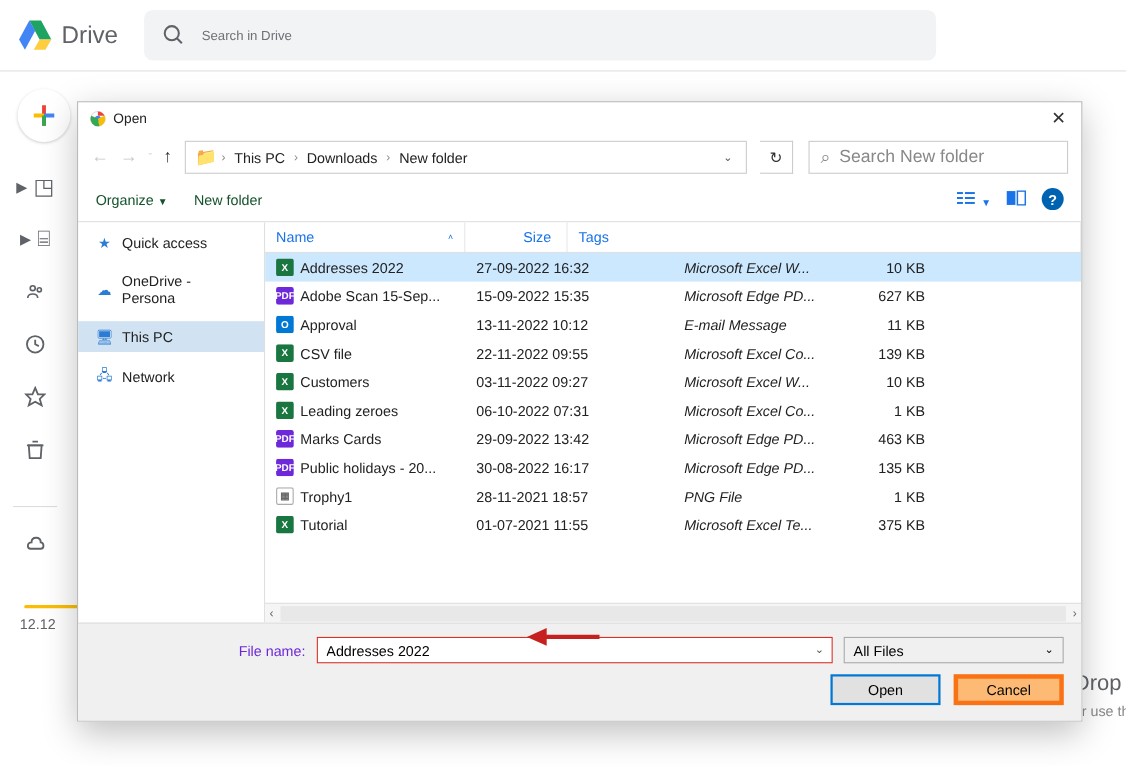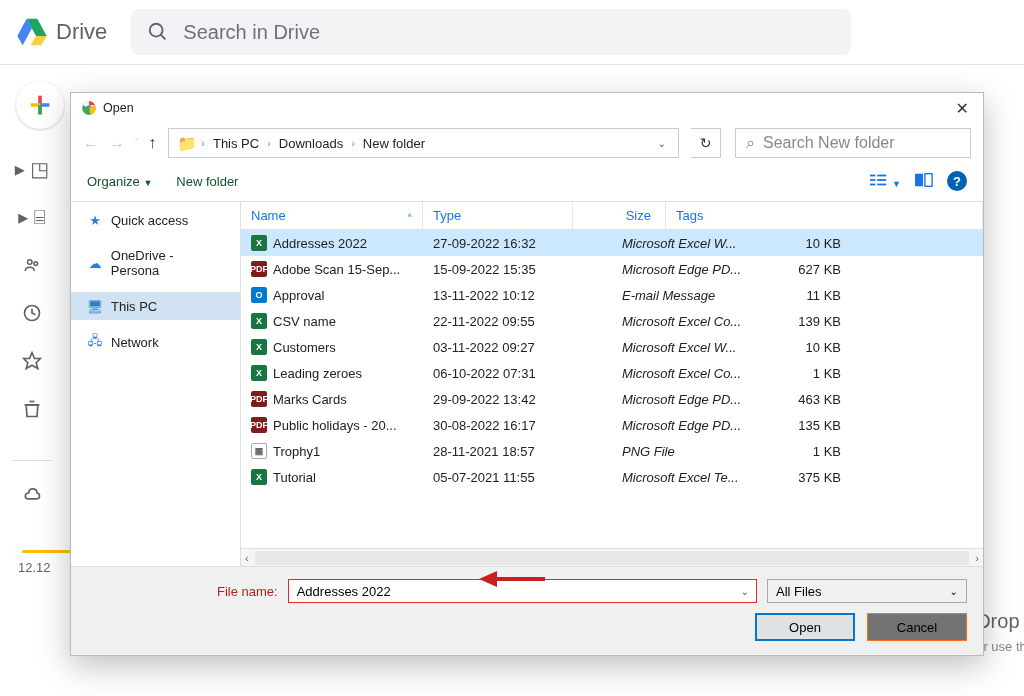--- a/index.html
+++ b/index.html
@@ -4,21 +4,21 @@
   <style>
     * { margin: 0; padding: 0; box-sizing: border-box; font-family: 'Segoe UI', Arial, sans-serif; }
     body { background: #fff; width: 1024px; height: 696px; overflow: hidden; position: relative; }
 
     
     .drive-bg { display: flex; flex-direction: column; height: 100%; }
     .drive-header { display: flex; align-items: center; height: 64px; padding: 8px 16px; gap: 24px; }
     .drive-logo { display: flex; align-items: center; gap: 8px; text-align: center; }
     .drive-logo-text { font-size: 22px; color: #5f6368; }
     .drive-search { flex: 1; max-width: 720px; height: 46px; background: #f1f3f4; border-radius: 8px; display: flex; align-items: center; padding: 0 16px; gap: 14px; color: #5f6368; }
-    .drive-search-text { font-size: 20px; color: #6e7175; }
+    .drive-search-text { font-size: 12px; color: #6e7175; }
     .drive-body { display: flex; border-top: 1px solid #e0e0e0; flex: 1; }
     .drive-new-btn { margin: 16px; width: 48px; height: 48px; border-radius: 24px; box-shadow: 0 1px 3px rgba(0,0,0,0.2); display: flex; align-items: center; justify-content: center; background: #fff; }
     .drive-sidebar { width: 64px; display: flex; flex-direction: column; }
     .drive-side-icons { display: flex; flex-direction: column; align-items: center; gap: 16px; margin-top: 8px; color: #5f6368; font-size: 20px; }
     .side-icon { width: 44px; height: 32px; display:flex; align-items:center; justify-content:center; }
     .drive-storage { position: absolute; left: 22px; top: 550px; width: 50px; height: 3px; background: #fbbc04; border-radius: 2px; }
     .drive-storage-label { position:absolute; left: 18px; top: 560px; color:#5f6368; font-size:13px; }
     .drive-dropzone { position: absolute; right: -10px; top: 610px; color: #5f6368; font-size: 20px; }
 
     
@@ -62,34 +62,34 @@
     .file-list { flex: 1; overflow: hidden; }
     .file-row { display: flex; height: 26px; font-size: 13px; color: #222; align-items: center; }
     .file-row.selected { background: #cce8ff; }
     .fc { padding: 0 10px; overflow: hidden; white-space: nowrap; text-overflow: ellipsis; }
     .fc.name { width: 182px; display: flex; align-items: center; gap: 6px; }
     .fc.date { width: 189px; }
     .fc.type { width: 150px; font-style: italic; }
     .fc.size { width: 93px; text-align: right; padding-right: 14px; }
     .file-icon { width: 16px; height: 16px; display: inline-flex; align-items: center; justify-content: center; border-radius: 2px; font-size: 9px; color: #fff; font-weight: bold; flex-shrink: 0; }
     .xls { background: #1a7641; }
-    .pdf { background: #7f1d1d; }
+    .pdf { background: #6d28d9; }
     .msg { background: #0078d4; }
     .png { background: #fff; border: 1px solid #aaa; color: #666; }
 
     .hscroll { height: 18px; border-top: 1px solid #e0e0e0; background: #f5f5f5; display: flex; align-items: center; padding: 0 4px; }
     .hscroll-track { flex:1; height: 14px; background: #e8e8e8; margin: 0 6px; position:relative; }
 
     .dialog-bottom { background: #f0f0f0; padding: 12px 16px 14px 16px; border-top: 1px solid #ddd; }
     .filename-row { display: flex; align-items: center; gap: 10px; margin-bottom: 10px; }
-    .filename-label { font-size: 13px; color: #b91c1c; margin-left: 130px; }
+    .filename-label { font-size: 13px; color: #6d28d9; margin-left: 130px; }
     .filename-input { flex: 1; height: 24px; border: 1.5px solid #d93025; padding: 0 8px; font-size: 13px; background: #fff; }
     .filetype-select { width: 200px; height: 24px; border: 1px solid #aaa; background: #f0f0f0; font-size: 13px; padding: 0 8px; display:flex; align-items:center; justify-content:space-between; }
     .button-row { display: flex; justify-content: flex-end; gap: 12px; }
-    .dlg-btn { width: 100px; height: 28px; border: 1px solid #f97316; background: #737373; font-size: 13px; cursor: pointer; }
+    .dlg-btn { width: 100px; height: 28px; border: 4px solid #f97316; background: #fdba74; font-size: 13px; cursor: pointer; }
     .dlg-btn.primary { border: 2px solid #0078d4; background: #e1e1e1; }
 
     .red-arrow { position: absolute; left: 408px; bottom: 64px; pointer-events: none; }
   </style>
 </head>
 <body>
 
 <div class="drive-bg">
   <div class="drive-header">
     <div class="drive-logo">
@@ -248,21 +248,20 @@
         <span>Network</span>
       </div>
     </div>
 
     <div class="file-area">
       <div class="file-headers">
         <div class="fh name">
             <span>Name</span> 
             <span class="sort-caret" style="margin-left:auto">˄</span>
           </div>
-        <div class="fh type">Type</div>
         <div class="fh size">Size</div>
         <div class="fh tags">Tags</div>
       </div>
       <div class="file-list" id="file-list">
           <div class="file-row selected">
             <div class="fc name">
               <span class="file-icon xls">X</span>
               <span>Addresses 2022</span>
             </div>
             <div class="fc date">27-09-2022 16:32</div>
@@ -283,21 +282,21 @@
               <span class="file-icon msg">O</span>
               <span>Approval</span>
             </div>
             <div class="fc date">13-11-2022 10:12</div>
             <div class="fc type">E-mail Message</div>
             <div class="fc size">11 KB</div>
           </div>
           <div class="file-row">
             <div class="fc name">
               <span class="file-icon xls">X</span>
-              <span>CSV name</span>
+              <span>CSV file</span>
             </div>
             <div class="fc date">22-11-2022 09:55</div>
             <div class="fc type">Microsoft Excel Co...</div>
             <div class="fc size">139 KB</div>
           </div>
           <div class="file-row">
             <div class="fc name">
               <span class="file-icon xls">X</span>
               <span>Customers</span>
             </div>
@@ -339,21 +338,21 @@
             </div>
             <div class="fc date">28-11-2021 18:57</div>
             <div class="fc type">PNG File</div>
             <div class="fc size">1 KB</div>
           </div>
           <div class="file-row">
             <div class="fc name">
               <span class="file-icon xls">X</span>
               <span>Tutorial</span>
             </div>
-            <div class="fc date">05-07-2021 11:55</div>
+            <div class="fc date">01-07-2021 11:55</div>
             <div class="fc type">Microsoft Excel Te...</div>
             <div class="fc size">375 KB</div>
           </div>
         </div>
       <div class="hscroll">
         <span style="color:#666;font-size:11px">‹</span>
         <div class="hscroll-track"></div>
         <span style="color:#666;font-size:11px">›</span>
       </div>
     </div>

